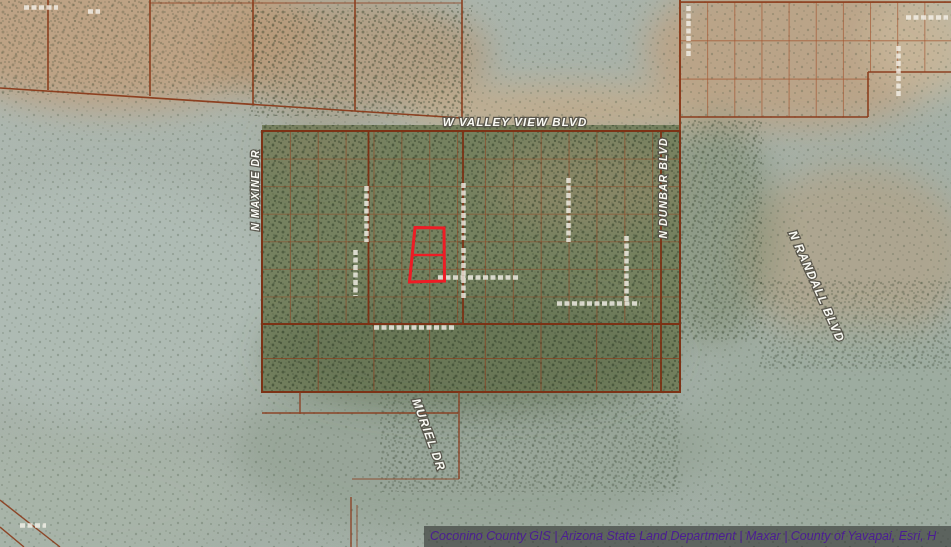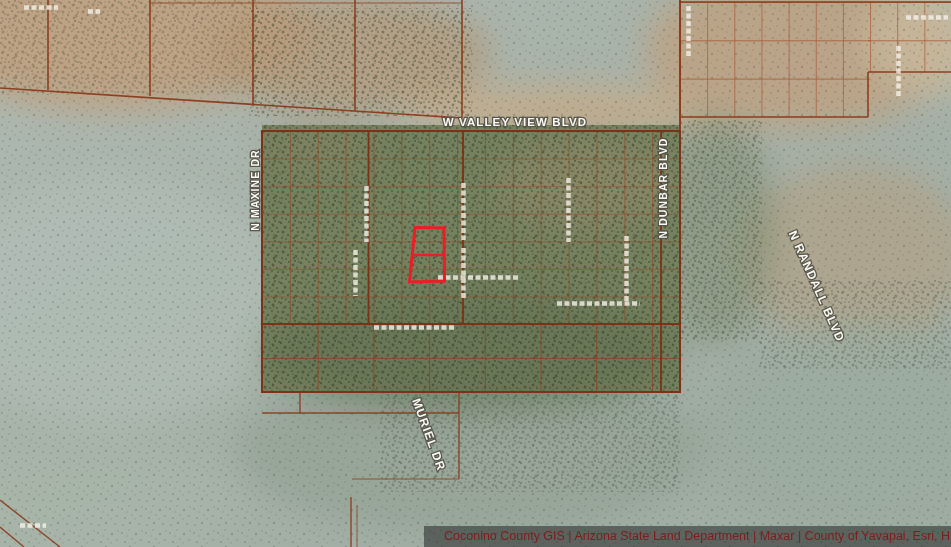--- a/index.html
+++ b/index.html
@@ -2,40 +2,41 @@
 <html><head>
 <meta charset="utf-8">
 <style>
   html,body{margin:0;padding:0;background:#222;}
   .stage{
     position:relative;
     width:951px;height:547px;
     overflow:hidden;
     background:#a7b2aa;
     font-family:"Liberation Sans", sans-serif;
+    font-style:italic;
   }
   .stage svg{position:absolute;left:0;top:0;display:block;}
   .street-text{
     font-family:"Liberation Sans", sans-serif;
     font-weight:bold;
     fill:#fdfdf8;
     stroke:#57544a;
     stroke-width:2.6px;
     paint-order:stroke;
     letter-spacing:1.1px;
     opacity:.96;
   }
   .attribution{
     position:absolute;
     left:424px;right:0;bottom:0;
     height:21px;line-height:21px;
     background:rgba(25,25,25,.50);
-    color:#7f1d1d;
+    color:#4c1d95;
     font-size:12.5px;
-    padding-left:20px;
+    padding-left:6px;
     white-space:nowrap;
     overflow:hidden;
   }
 </style>
 </head>
 <body>
 
 <div class="stage">
 
 <svg width="951" height="547" viewBox="0 0 951 547">

